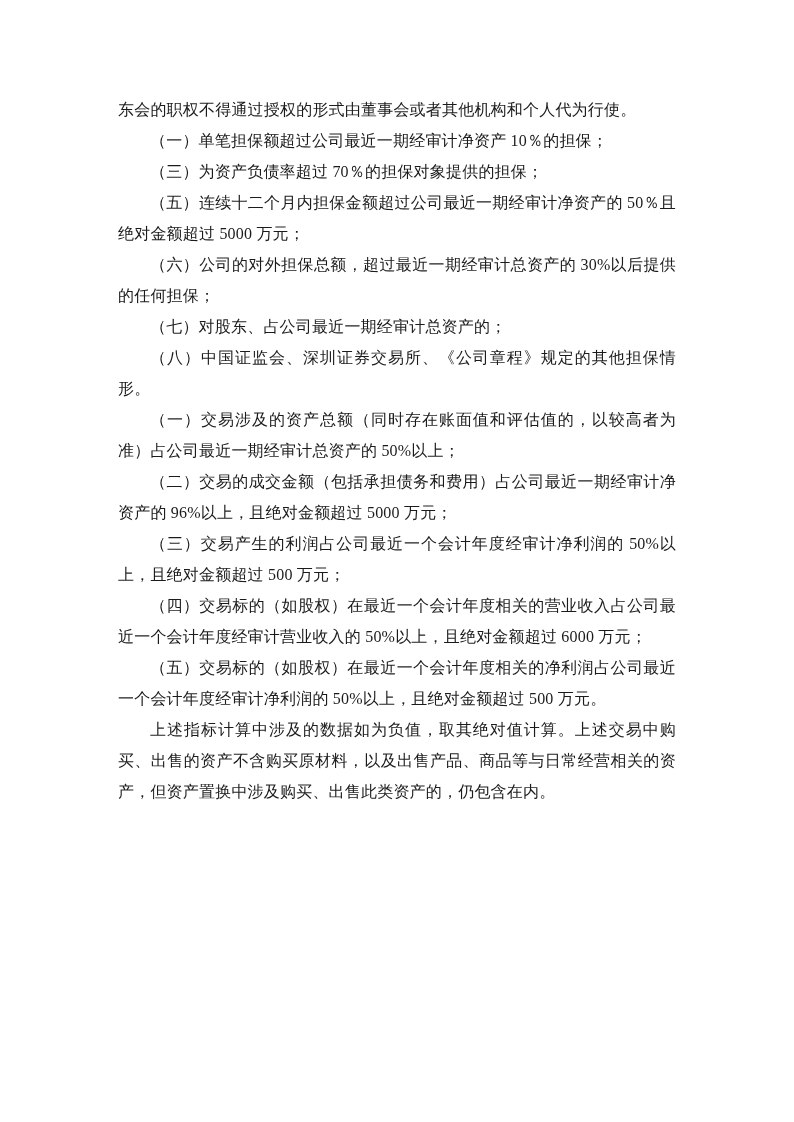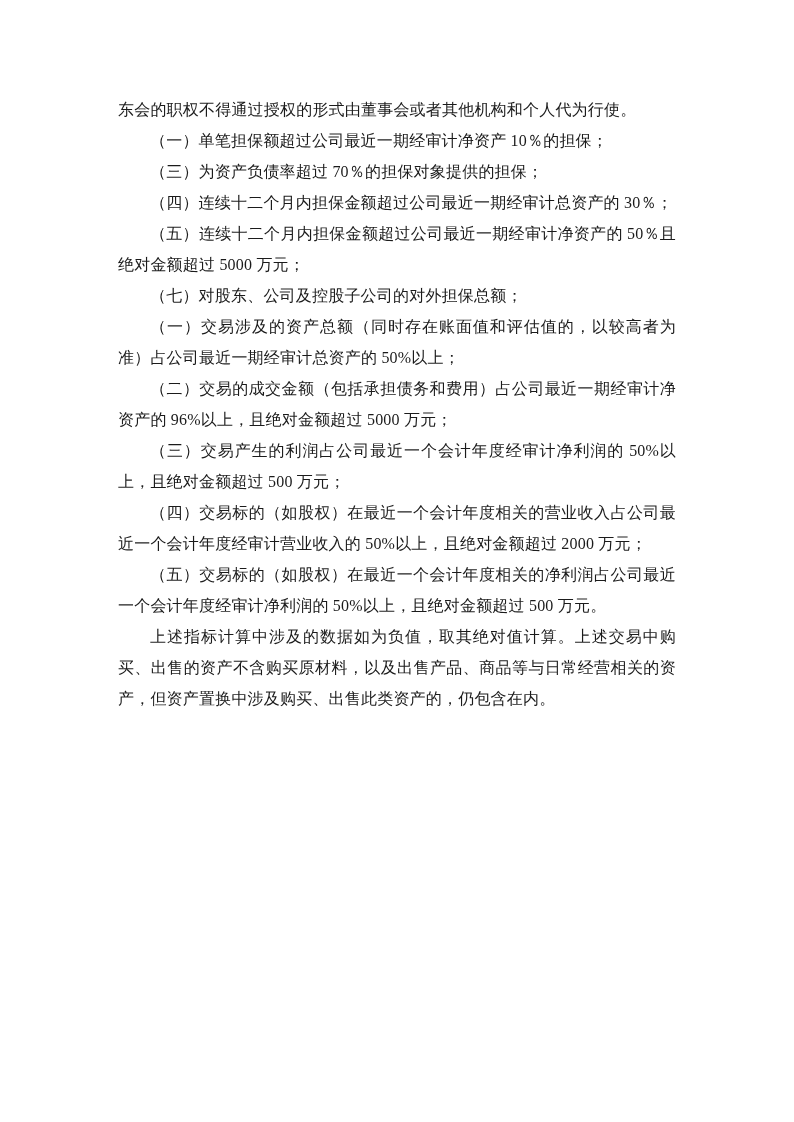--- a/index.html
+++ b/index.html
@@ -44,23 +44,24 @@
   }
 </style>
 </head>
 <body style="background: rgb(255, 255, 255);">
 
 <div class="page" style="background: rgb(255, 255, 255); color: rgb(27, 27, 27);">
   <div class="doc-body">
       <p class="para no-indent"><span class="para-text">东会的职权不得通过授权的形式由董事会或者其他机构和个人代为行使。</span></p>
       <p class="para"><span class="para-text">（一）单笔担保额超过公司最近一期经审计净资产 10％的担保；</span></p>
       <p class="para"><span class="para-text">（三）为资产负债率超过 70％的担保对象提供的担保；</span></p>
-      <p class="para"><span class="para-text">（四）连续十二个月内担保金额超过公司最近一期经审计总资产的 30％；</span></p>
       <p class="para"><span class="para-text">（五）连续十二个月内担保金额超过公司最近一期经审计净资产的 50％且绝对金额超过 5000 万元；</span></p>
-      <p class="para"><span class="para-text">（七）对股东、公司及控股子公司的对外担保总额；</span></p>
+      <p class="para"><span class="para-text">（六）公司的对外担保总额，超过最近一期经审计总资产的 30%以后提供的任何担保；</span></p>
+      <p class="para"><span class="para-text">（七）对股东、占公司最近一期经审计总资产的；</span></p>
+      <p class="para"><span class="para-text">（八）中国证监会、深圳证券交易所、《公司章程》规定的其他担保情形。</span></p>
       <p class="para"><span class="para-text">（一）交易涉及的资产总额（同时存在账面值和评估值的，以较高者为准）占公司最近一期经审计总资产的 50%以上；</span></p>
       <p class="para"><span class="para-text">（二）交易的成交金额（包括承担债务和费用）占公司最近一期经审计净资产的 96%以上，且绝对金额超过 5000 万元；</span></p>
       <p class="para"><span class="para-text">（三）交易产生的利润占公司最近一个会计年度经审计净利润的 50%以上，且绝对金额超过 500 万元；</span></p>
-      <p class="para"><span class="para-text">（四）交易标的（如股权）在最近一个会计年度相关的营业收入占公司最近一个会计年度经审计营业收入的 50%以上，且绝对金额超过 2000 万元；</span></p>
+      <p class="para"><span class="para-text">（四）交易标的（如股权）在最近一个会计年度相关的营业收入占公司最近一个会计年度经审计营业收入的 50%以上，且绝对金额超过 6000 万元；</span></p>
       <p class="para"><span class="para-text">（五）交易标的（如股权）在最近一个会计年度相关的净利润占公司最近一个会计年度经审计净利润的 50%以上，且绝对金额超过 500 万元。</span></p>
       <p class="para"><span class="para-text">上述指标计算中涉及的数据如为负值，取其绝对值计算。上述交易中购买、出售的资产不含购买原材料，以及出售产品、商品等与日常经营相关的资产，但资产置换中涉及购买、出售此类资产的，仍包含在内。</span></p>
     </div>
 </div>
 
 </body></html>

